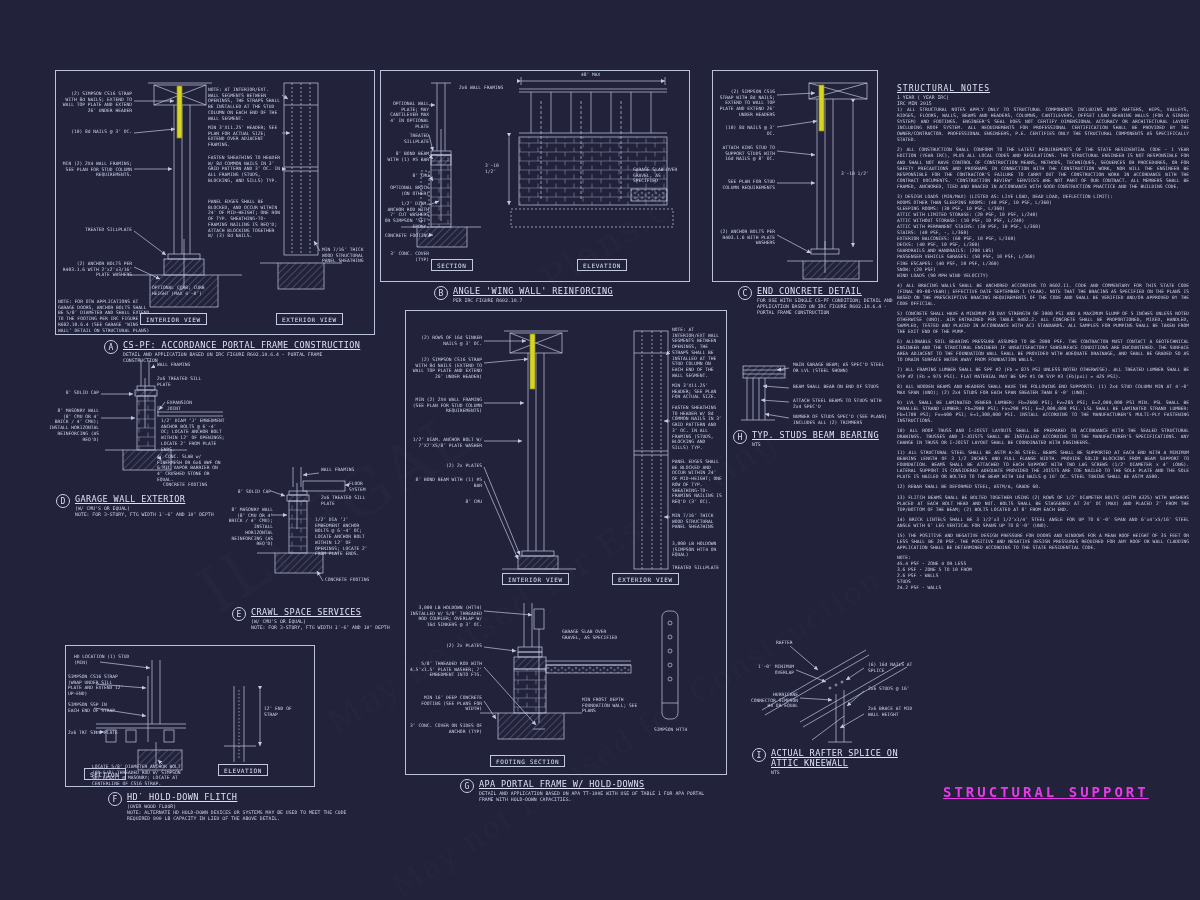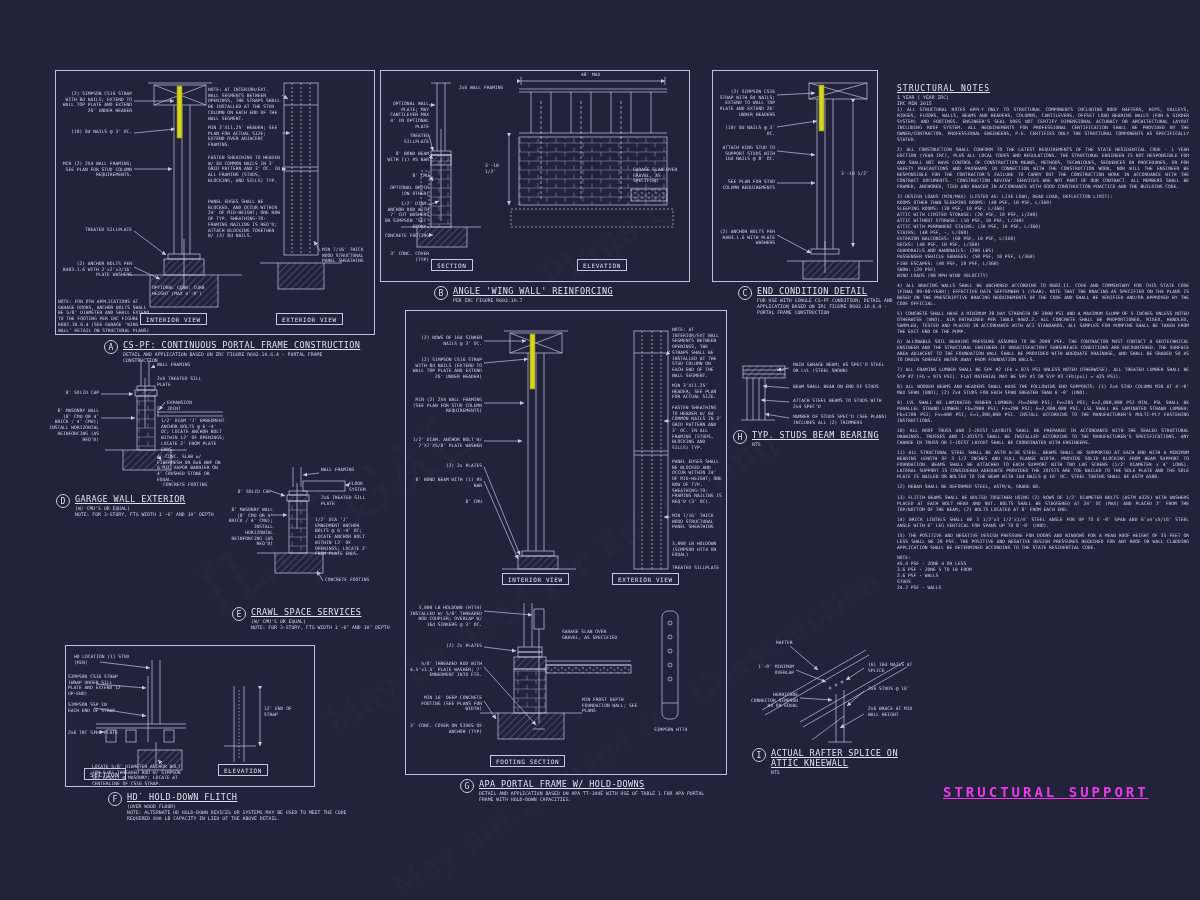--- a/index.html
+++ b/index.html
@@ -107,21 +107,21 @@
       <span class="anno" style="left: 2px; top: 228px; width: 96px;">NOTE: FOR OTW APPLICATIONS AT GARAGE DOORS, ANCHOR BOLTS SHALL BE 5/8″ DIAMETER AND SHALL EXTEND TO THE FOOTING PER IRC FIGURE R602.10.6.4 (SEE GARAGE ‘WING WALL’ DETAIL ON STRUCTURAL PLANS)</span>
       <span class="anno" style="left: 152px; top: 16px; width: 72px;">NOTE: AT INTERIOR/EXT. WALL SEGMENTS BETWEEN OPENINGS, THE STRAPS SHALL BE INSTALLED AT THE STUD COLUMN ON EACH END OF THE WALL SEGMENT.</span>
       <span class="anno" style="left: 152px; top: 54px; width: 72px;">MIN 3″X11.25″ HEADER; SEE PLAN FOR ACTUAL SIZE; EXTEND OVER ADJACENT FRAMING.</span>
       <span class="anno" style="left: 152px; top: 84px; width: 72px;">FASTEN SHEATHING TO HEADER W/ 8d COMMON NAILS IN 3″ GRID PATTERN AND 3″ OC. IN ALL FRAMING (STUDS, BLOCKING, AND SILLS) TYP.</span>
       <span class="anno" style="left: 152px; top: 128px; width: 72px;">PANEL EDGES SHALL BE BLOCKED, AND OCCUR WITHIN 24″ OF MID-HEIGHT; ONE ROW OF TYP. SHEATHING-TO-FRAMING NAILING IS REQ'D; ATTACH BLOCKING TOGETHER W/ (3) 8d NAILS.</span>
       <span class="anno" style="left: 266px; top: 176px; width: 52px;">MIN 7/16″ THICK WOOD STRUCTURAL PANEL SHEATHING</span>
     </div>
   <div class="dtitle" style="left:104px;top:340px">
     <span class="circ">A</span>
     <div>
-      <div class="dname">CS-PF: CONTINUOUS PORTAL FRAME CONSTRUCTION</div>
+      <div class="dname">CS-PF: ACCORDANCE PORTAL FRAME CONSTRUCTION</div>
       <div class="dsub">DETAIL AND APPLICATION BASED ON IRC FIGURE R602.10.6.4 - PORTAL FRAME CONSTRUCTION</div>
     </div>
   </div>
 
   <div class="panel" style="left:380px;top:70px;width:310px;height:212px">
     <svg class="draw" width="308" height="210">
       <line x1="56" y1="12" x2="56" y2="80"></line>
         <line x1="64" y1="12" x2="64" y2="80"></line>
       <line x1="50" y1="12" x2="70" y2="12"></line>
       <rect x="50" y="80" width="20" height="4"></rect>
@@ -206,21 +206,21 @@
   <span class="anno" style="left: 2px; top: 18px; width: 60px; text-align: right;">(2) SIMPSON CS16 STRAP WITH 8d NAILS; EXTEND TO WALL TOP PLATE AND EXTEND 26″ UNDER HEADERS</span>
       <span class="anno" style="left: 2px; top: 54px; width: 60px; text-align: right;">(10) 8d NAILS @ 3″ OC.</span>
       <span class="anno" style="left: 2px; top: 74px; width: 60px; text-align: right;">ATTACH KING STUD TO SUPPORT STUDS WITH 16d NAILS @ 8″ OC.</span>
       <span class="anno" style="left: 2px; top: 108px; width: 60px; text-align: right;">SEE PLAN FOR STUD COLUMN REQUIREMENTS</span>
       <span class="anno" style="left: 128px; top: 100px; width: 34px;">3′-10 1/2″</span>
       <span class="anno" style="left: 2px; top: 158px; width: 60px; text-align: right;">(2) ANCHOR BOLTS PER R403.1.6 WITH PLATE WASHERS</span>
     </div>
   <div class="dtitle" style="left:738px;top:286px">
     <span class="circ">C</span>
     <div>
-      <div class="dname">END CONDITION DETAIL</div>
+      <div class="dname">END CONCRETE DETAIL</div>
       <div class="dsub" style="max-width:150px">FOR USE WITH SINGLE CS-PF CONDITION; DETAIL AND APPLICATION BASED ON IRC FIGURE R602.10.6.4 - PORTAL FRAME CONSTRUCTION</div>
     </div>
   </div>
 
   <div id="notes" class="free" style="left:897px;top:84px">
     <div class="notes-title">STRUCTURAL NOTES</div>
     <div class="notes-sub">1 YEAR ( YEAR IRC)</div>
     <div class="notes-sub">IRC MIN 2015</div>
     <div id="notes-body">
         <div class="note-p">1) ALL STRUCTURAL NOTES APPLY ONLY TO STRUCTURAL COMPONENTS INCLUDING ROOF RAFTERS, HIPS, VALLEYS, RIDGES, FLOORS, WALLS, BEAMS AND HEADERS, COLUMNS, CANTILEVERS, OFFSET LOAD BEARING WALLS (FOR A GIRDER SYSTEM) AND FOOTINGS. ENGINEER'S SEAL DOES NOT CERTIFY DIMENSIONAL ACCURACY OR ARCHITECTURAL LAYOUT INCLUDING ROOF SYSTEM. ALL REQUIREMENTS FOR PROFESSIONAL CERTIFICATION SHALL BE PROVIDED BY THE OWNER/CONTRACTOR. PROFESSIONAL ENGINEERS, P.E. CERTIFIES ONLY THE STRUCTURAL COMPONENTS AS SPECIFICALLY STATED.</div>

